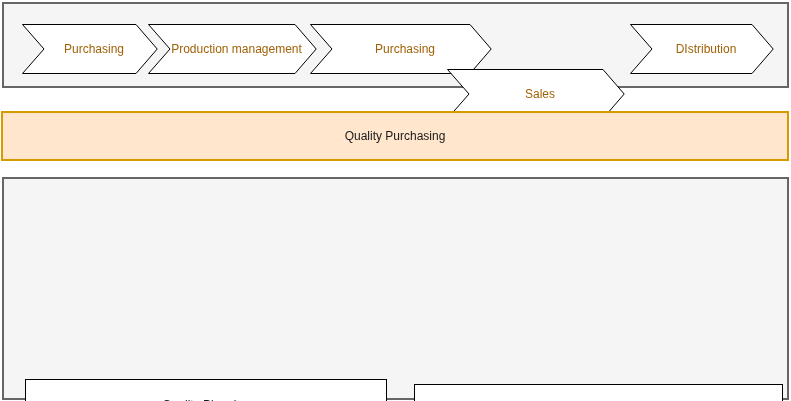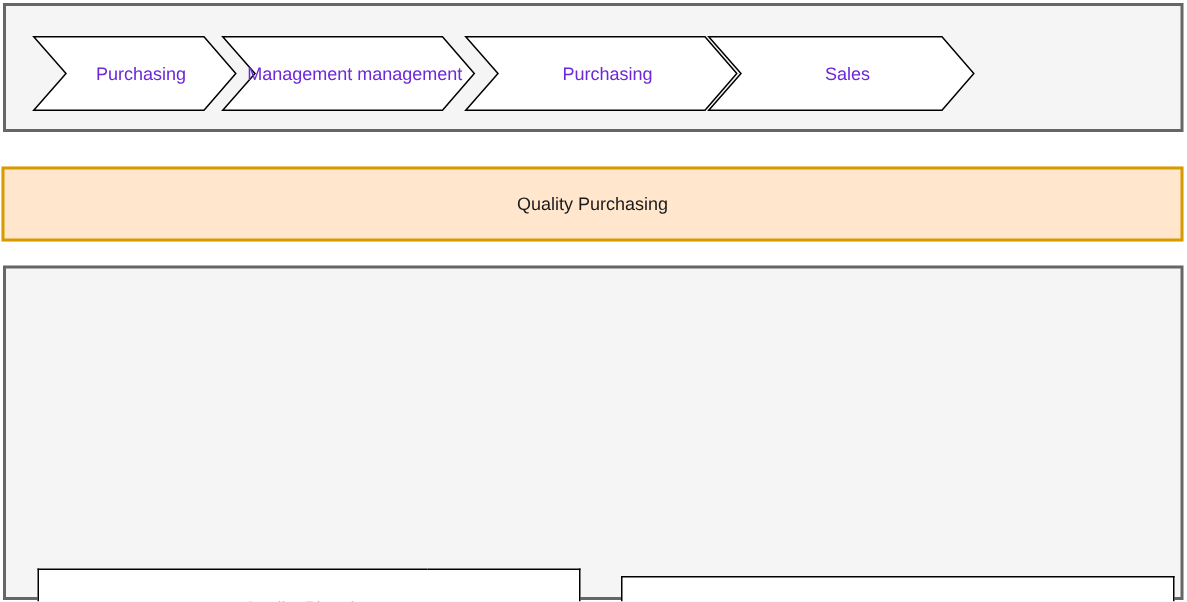--- a/index.html
+++ b/index.html
@@ -16,21 +16,21 @@
   #flow-container { left:2px; top:2px; width:787px; height:86px; }
   #modules-container { left:2px; top:177px; width:787px; height:223px; }
 
   .chevron {
     position:absolute; top:20px; height:50px;
     display:flex; align-items:center; justify-content:center;
   }
   .chevron-svg { position:absolute; left:0; top:0; overflow:visible; }
   .chevron-label {
     position:relative; z-index:1; white-space:nowrap;
-    padding-left:8px; color:#6d28d9;
+    padding-left:8px; color:#a16207;
   }
 
   #quality-banner {
     position:absolute; left:1px; top:111px; width:788px; height:50px;
     box-sizing:border-box;
     background:var(--banner-fill,#ffe6cc);
     border:2px solid var(--banner-border,#d79b00);
     display:flex; align-items:center; justify-content:center;
   }
 
@@ -54,33 +54,39 @@
     <div class="chevron" style="left:18px; width:136px;">
         <svg width="136" height="50" class="chevron-svg">
           <path d="M0.5,0.5 L114,0.5 L135.2,25 L114,49.5 L0.5,49.5 L22,25 Z" fill="#ffffff" stroke="#000000" stroke-width="1"></path>
         </svg>
       <span class="chevron-label">Purchasing</span>
     </div>
     <div class="chevron" style="left:144px; width:169px;">
         <svg width="169" height="50" class="chevron-svg">
           <path d="M0.5,0.5 L147,0.5 L168.2,25 L147,49.5 L0.5,49.5 L22,25 Z" fill="#ffffff" stroke="#000000" stroke-width="1"></path>
         </svg>
-      <span class="chevron-label">Management management</span>
+      <span class="chevron-label">Production management</span>
     </div>
     <div class="chevron" style="left:306px; width:182px;">
         <svg width="182" height="50" class="chevron-svg">
           <path d="M0.5,0.5 L160,0.5 L181.2,25 L160,49.5 L0.5,49.5 L22,25 Z" fill="#ffffff" stroke="#000000" stroke-width="1"></path>
         </svg>
       <span class="chevron-label">Purchasing</span>
     </div>
-    <div class="chevron" style="left:468px; width:178px;">
+    <div class="chevron" style="left:443px; width:178px;margin-top:45px;">
         <svg width="178" height="50" class="chevron-svg">
           <path d="M0.5,0.5 L156,0.5 L177.2,25 L156,49.5 L0.5,49.5 L22,25 Z" fill="#ffffff" stroke="#000000" stroke-width="1"></path>
         </svg>
       <span class="chevron-label">Sales</span>
+    </div>
+    <div class="chevron" style="left:626px; width:144px;">
+        <svg width="144" height="50" class="chevron-svg">
+          <path d="M0.5,0.5 L122,0.5 L143.2,25 L122,49.5 L0.5,49.5 L22,25 Z" fill="#ffffff" stroke="#000000" stroke-width="1"></path>
+        </svg>
+      <span class="chevron-label">DIstribution</span>
     </div>
   </div>
 
   <div id="quality-banner">
     <span>Quality Purchasing</span>
   </div>
 
   <div id="modules-container" class="container">
 
     <table id="planning-table" class="qtable">

